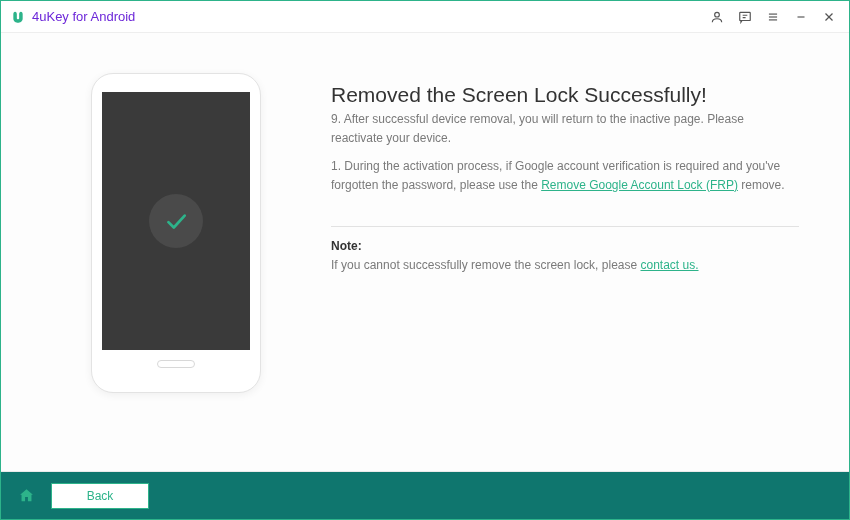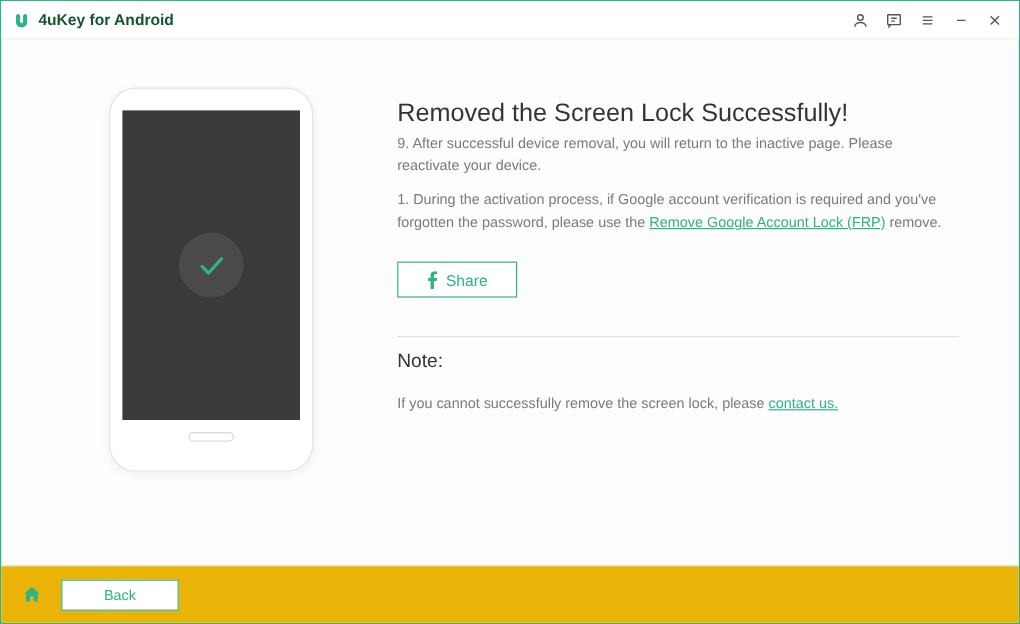--- a/index.html
+++ b/index.html
@@ -1,40 +1,40 @@
 <!DOCTYPE html>
 <html><head>
 <meta charset="utf-8">
 <style>
 * { box-sizing: border-box; margin: 0; padding: 0; }
 html, body { width: 850px; height: 520px; font-family: "Segoe UI", Arial, sans-serif; background: #fff; overflow: hidden; }
 .app { width: 850px; height: 520px; border: 1px solid #2db38a; display: flex; flex-direction: column; background: #fdfdfd; }
 .titlebar { height: 32px; display: flex; align-items: center; background: #fff; padding: 0 6px 0 10px; border-bottom: 1px solid #eee; }
 .logo { width: 14px; height: 14px; margin-right: 7px; }
-.title { color: #14532d; font-size: 13px; font-weight: 700; }
+.title { color: #6d28d9; font-size: 13px; font-weight: 400; }
 .titlebar-spacer { flex: 1; }
 .titlebar-icons { display: flex; align-items: center; }
 .tb-btn { width: 28px; height: 28px; display: flex; align-items: center; justify-content: center; color: #555; cursor: pointer; }
 .tb-btn svg { width: 14px; height: 14px; }
 .content { flex: 1; display: flex; padding: 40px 50px 10px 50px; }
 .phone-wrap { width: 250px; display: flex; align-items: flex-start; justify-content: center; }
 .phone { width: 170px; height: 320px; background: #fff; border: 1px solid #e3e3e3; border-radius: 22px; box-shadow: 0 2px 8px rgba(0,0,0,0.06); position: relative; padding: 18px 10px 24px 10px; display: flex; flex-direction: column; align-items: center; }
 .phone-screen { flex: 1; width: 100%; background: #3a3a3a; display: flex; align-items: center; justify-content: center; }
 .check-circle { width: 54px; height: 54px; border-radius: 50%; background: #4a4a4a; display: flex; align-items: center; justify-content: center; }
 .check-circle svg { width: 26px; height: 26px; }
 .home-btn { width: 38px; height: 8px; border: 1px solid #d8d8d8; border-radius: 5px; margin-top: 10px; }
 .info { flex: 1; padding-left: 30px; padding-top: 10px; }
 .heading { font-size: 21px; color: #333; font-weight: 400; margin-bottom: 3px; }
 .para { font-size: 12px; color: #7a7a7a; line-height: 1.55; margin-bottom: 10px; }
 .link { color: #2db38a; text-decoration: underline; cursor: pointer; }
 .share-btn { margin-top: 14px; width: 100px; height: 30px; border: 1px solid #2db38a; background: #fff; color: #2db38a; font-size: 13px; display: inline-flex; align-items: center; justify-content: center; gap: 7px; cursor: pointer; }
 .share-btn svg { width: 9px; height: 15px; }
 .divider { border: none; border-top: 1px solid #e2e2e2; margin-top: 32px; margin-bottom: 12px; }
-.note-label { font-size: 16px; color: #333; font-weight: 400; margin-bottom: 16px; }
-.footer { height: 48px; background: #eab308; border-top: 1px solid #eaeaea; display: flex; align-items: center; padding: 0 20px 0 14px; }
+.note-label { font-size: 12px; color: #333; font-weight: 700; margin-bottom: 3px; }
+.footer { height: 48px; background: #0f766e; border-top: 1px solid #eaeaea; display: flex; align-items: center; padding: 0 20px 0 14px; }
 .home-ic { width: 22px; height: 22px; display: flex; align-items: center; justify-content: center; cursor: pointer; margin-right: 14px; }
 .home-ic svg { width: 17px; height: 17px; }
 .btn-back { width: 98px; height: 26px; border: 1px solid #2db38a; background: #fff; color: #2db38a; font-size: 12px; cursor: pointer; }
 .footer-spacer { flex: 1; }
 .btn-done { width: 98px; height: 26px; border: none; background: #2db38a; color: #fff; font-size: 12px; cursor: pointer; }
 </style>
 </head>
 <body>
 
 <div class="app">
@@ -92,26 +92,20 @@
         <div class="home-btn"></div>
       </div>
     </div>
 
     <div class="info">
       <h1 class="heading">Removed the Screen Lock Successfully!</h1>
       <p class="para">9. After successful device removal, you will return to the inactive page. Please reactivate your device.</p>
       <p class="para">
         <span>1. During the activation process, if Google account verification is required and you've forgotten the password, please use the </span><a class="link">Remove Google Account Lock (FRP)</a><span> remove.</span>
       </p>
-      <button class="share-btn">
-        <svg viewBox="0 0 10 20">
-            <path fill="#2db38a" d="M6.5 20V11h3l.5-3.5H6.5V5.2c0-1 .3-1.7 1.8-1.7H10V.2C9.6.1 8.5 0 7.2 0 4.5 0 2.7 1.6 2.7 4.7v2.8H0V11h2.7v9h3.8z"></path>
-          </svg>
-        <span>Share</span>
-      </button>
       <hr class="divider">
       <div class="note-label">Note:</div>
       <p class="para">
         <span>If you cannot successfully remove the screen lock, please </span><a class="link">contact us.</a>
       </p>
     </div>
   </div>
 
   <div class="footer">
     <div class="home-ic">

